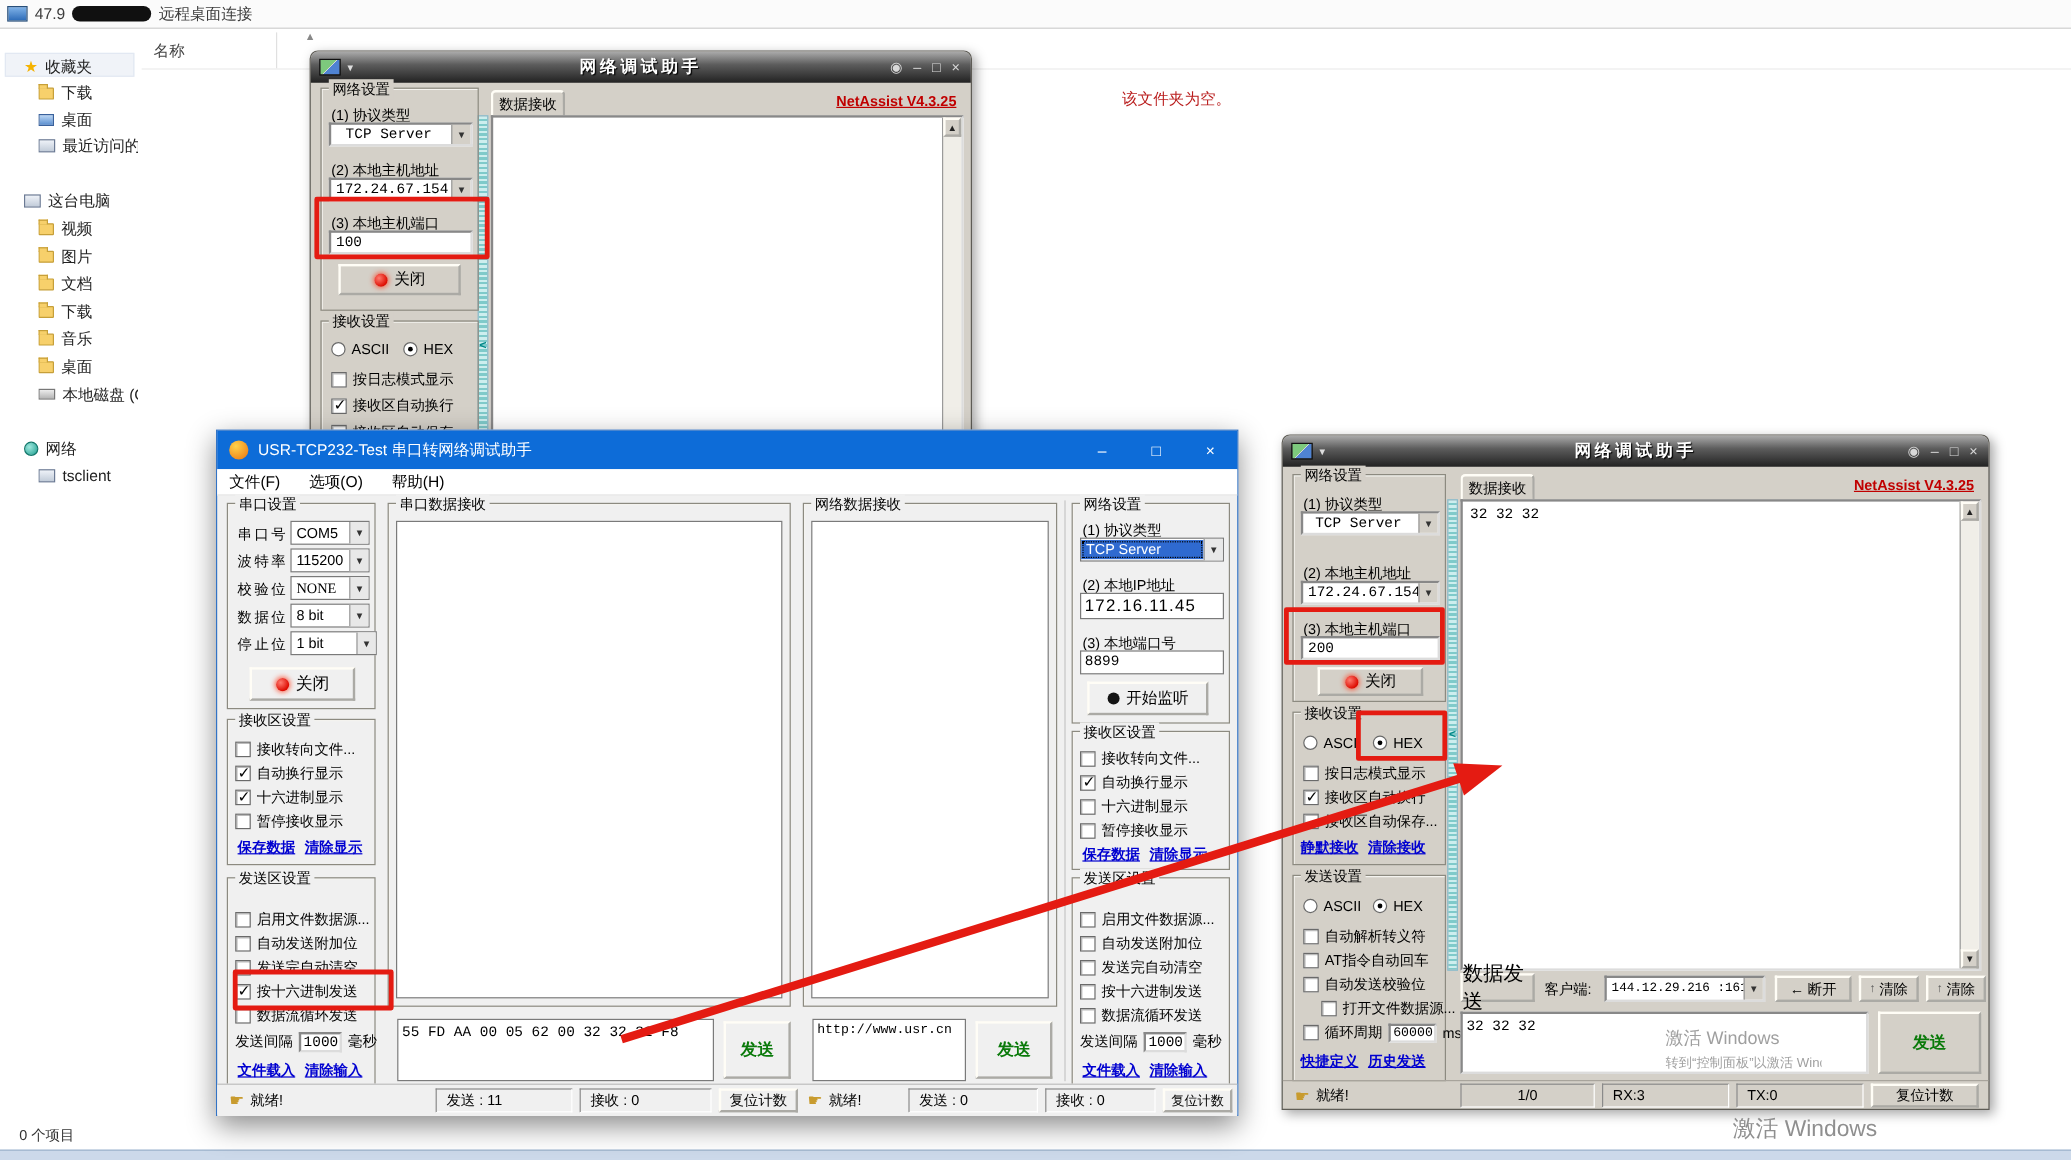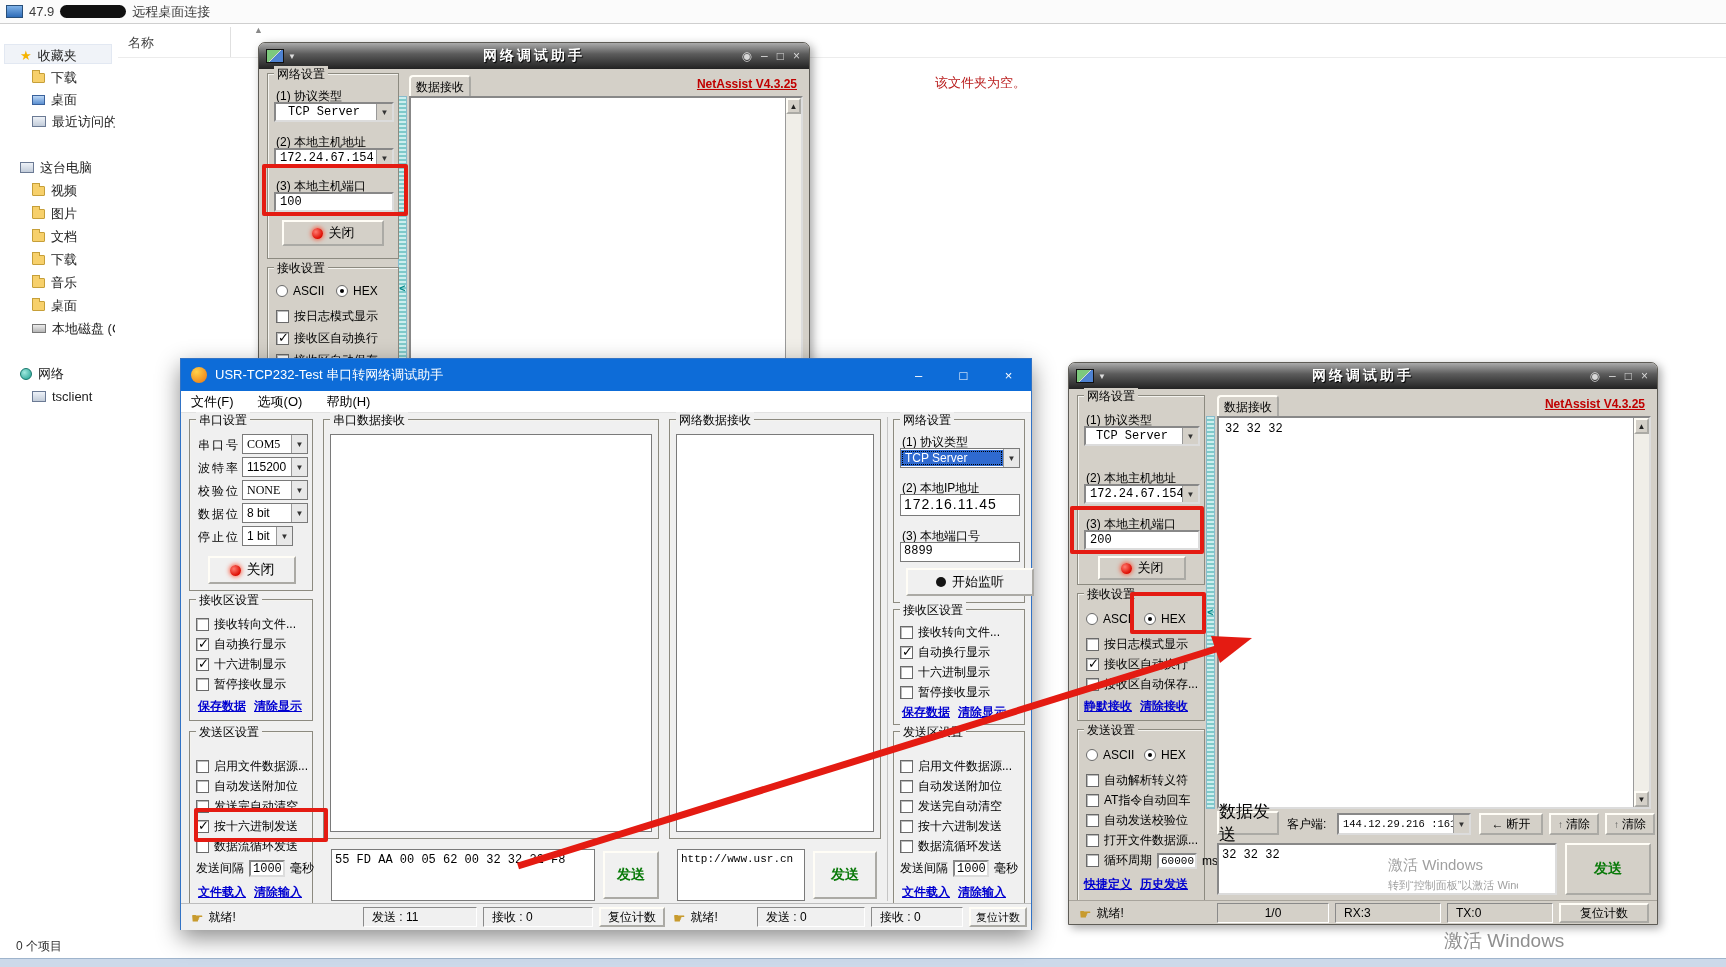--- a/index.html
+++ b/index.html
@@ -230,40 +230,40 @@
   <div class="menu">
     <span>文件(F)</span>
     <span>选项(O)</span>
     <span>帮助(H)</span>
   </div>
 
   <div class="grp w" style="left:8px;top:60px;width:124px;height:172px">
     <span class="gl">串口设置</span>
     <span class="lab" style="left:8px;top:17px;letter-spacing:2px">串口号</span>
     <div class="combo" style="left:52px;top:14px;width:66px;height:20px;border:1px solid #7a7a7a">
-      <span class="cv" style="font-family:Liberation Serif, serif">COM5</span>
+      <span class="cv" style="font-family:Liberation Sans, sans-serif">COM5</span>
       <span class="cbn" style="background:#e8e8e8">▼</span>
       </div>
     <span class="lab" style="left:8px;top:40px;letter-spacing:2px">波特率</span>
     <div class="combo" style="left:52px;top:37px;width:66px;height:20px;border:1px solid #7a7a7a">
       <span class="cv" style="font-family:'Liberation Sans',sans-serif">115200</span>
       <span class="cbn" style="background:#e8e8e8">▼</span>
       </div>
     <span class="lab" style="left:8px;top:63px;letter-spacing:2px">校验位</span>
     <div class="combo" style="left:52px;top:60px;width:66px;height:20px;border:1px solid #7a7a7a">
       <span class="cv" style="font-family:Liberation Serif, serif">NONE</span>
       <span class="cbn" style="background:#e8e8e8">▼</span>
       </div>
     <span class="lab" style="left:8px;top:86px;letter-spacing:2px">数据位</span>
     <div class="combo" style="left:52px;top:83px;width:66px;height:20px;border:1px solid #7a7a7a">
       <span class="cv" style="font-family:'Liberation Sans',sans-serif">8 bit</span>
       <span class="cbn" style="background:#e8e8e8">▼</span>
       </div>
     <span class="lab" style="left:8px;top:109px;letter-spacing:2px">停止位</span>
-    <div class="combo" style="left:52px;top:106px;width:51px;height:20px;border:1px solid #7a7a7a">
+    <div class="combo" style="left:52px;top:106px;width:72px;height:20px;border:1px solid #7a7a7a">
       <span class="cv" style="font-family:'Liberation Sans',sans-serif">1 bit</span>
       <span class="cbn" style="background:#e8e8e8">▼</span>
       </div>
     <div class="abs rais w10b btn" style="left:18px;top:136px;width:88px;height:28px;font-size:14px">
       <span class="reddot"></span>
       <span>关闭</span>
     </div>
   </div>
 
   <div class="grp w" style="left:8px;top:240px;width:124px;height:122px">
@@ -339,21 +339,21 @@
     <span class="gl">网络设置</span>
     <span class="lab" style="left:8px;top:14px">(1) 协议类型</span>
     <div class="combo" style="left:6px;top:28px;width:120px;height:20px;border:1px solid #7a7a7a">
       <span class="cv" style="font-family:'Liberation Sans',sans-serif;background:#2f6ad0;color:#fff;outline:1px dotted #000;outline-offset:-2px">TCP Server</span>
       <span class="cbn" style="background:#e8e8e8">▼</span>
     </div>
     <span class="lab" style="left:8px;top:60px">(2) 本地IP地址</span>
     <div class="abs w10in" style="left:6px;top:74px;width:120px;height:22px;font-weight:normal;font-size:14px;letter-spacing:1px;padding:1px 3px">172.16.11.45</div>
     <span class="lab" style="left:8px;top:108px">(3) 本地端口号</span>
     <div class="abs w10in mono" style="left:6px;top:122px;width:120px;height:20px;font-size:12px;padding:1px 3px">8899</div>
-    <div class="abs rais w10b btn" style="left:12px;top:148px;width:128px;height:28px">
+    <div class="abs rais w10b btn" style="left:12px;top:148px;width:101px;height:28px">
       <span class="blkdot"></span>
       <span>开始监听</span>
     </div>
   </div>
 
   <div class="grp w" style="left:712px;top:250px;width:132px;height:116px">
     <span class="gl">接收区设置</span>
     <div class="row" style="left:6px;top:14px">
       <span class="cb"></span>
         <span>接收转向文件...</span>
@@ -507,21 +507,21 @@
         <span>自动解析转义符</span>
       </div>
     <div class="row" style="left:8px;top:62px">
       <span class="cb"></span>
         <span>AT指令自动回车</span>
       </div>
     <div class="row" style="left:8px;top:82px">
       <span class="cb"></span>
         <span>自动发送校验位</span>
       </div>
-    <div class="row" style="left:8px;top:102px">
+    <div class="row" style="left:23px;top:102px">
       <span class="cb"></span>
         <span>打开文件数据源...</span>
       </div>
     <div class="row" style="left:8px;top:122px">
       <span class="cb"></span>
       <span>循环周期</span>
       <span class="sunk mono" style="width:40px;height:16px;padding:0 2px;font-size:11px">60000</span>
       <span>ms</span>
       </div>
     <span class="abs lnk" style="left:6px;top:146px">快捷定义</span>

